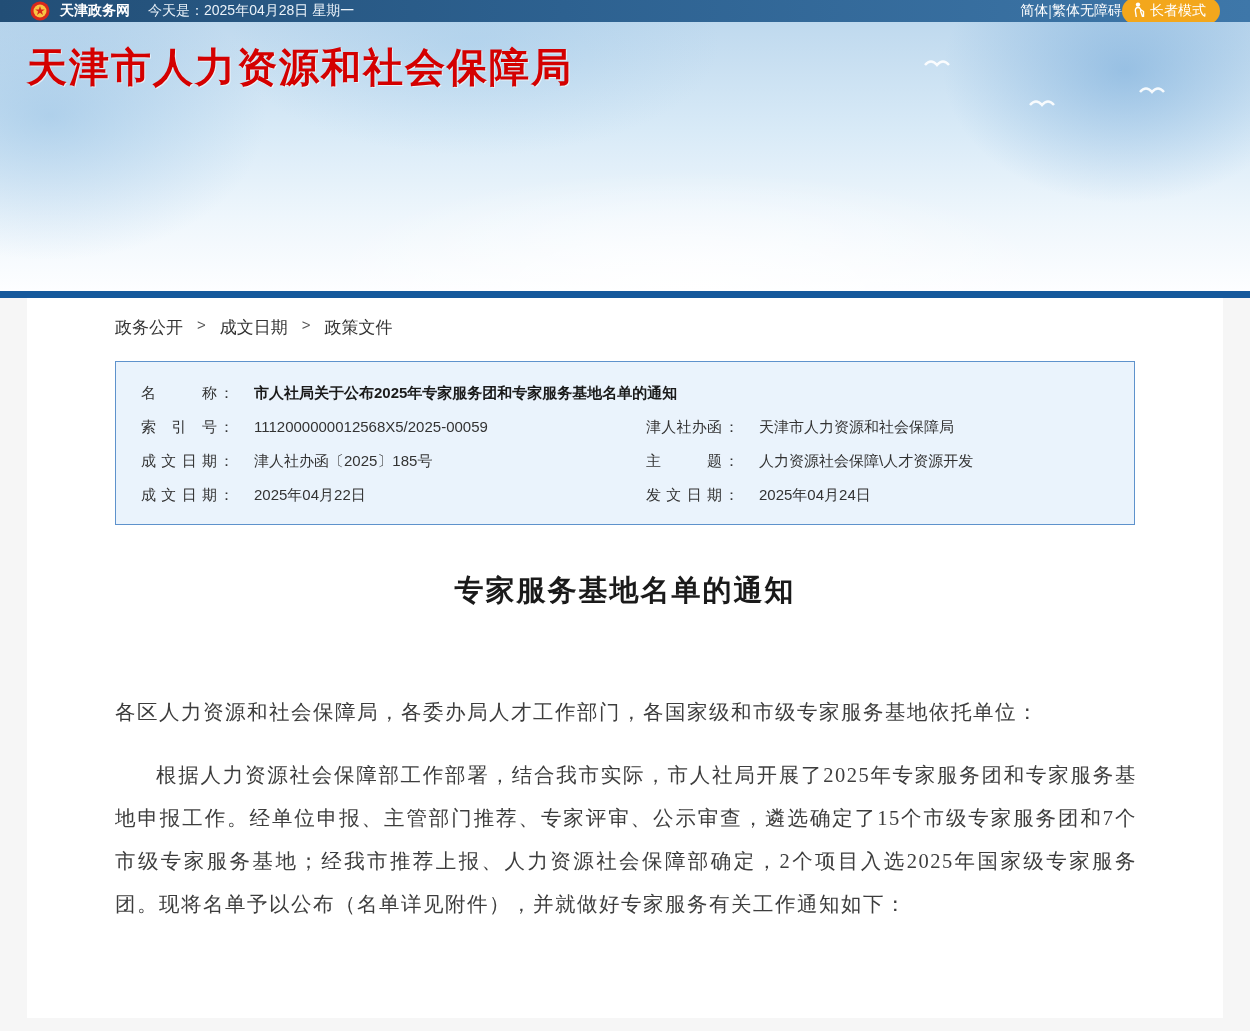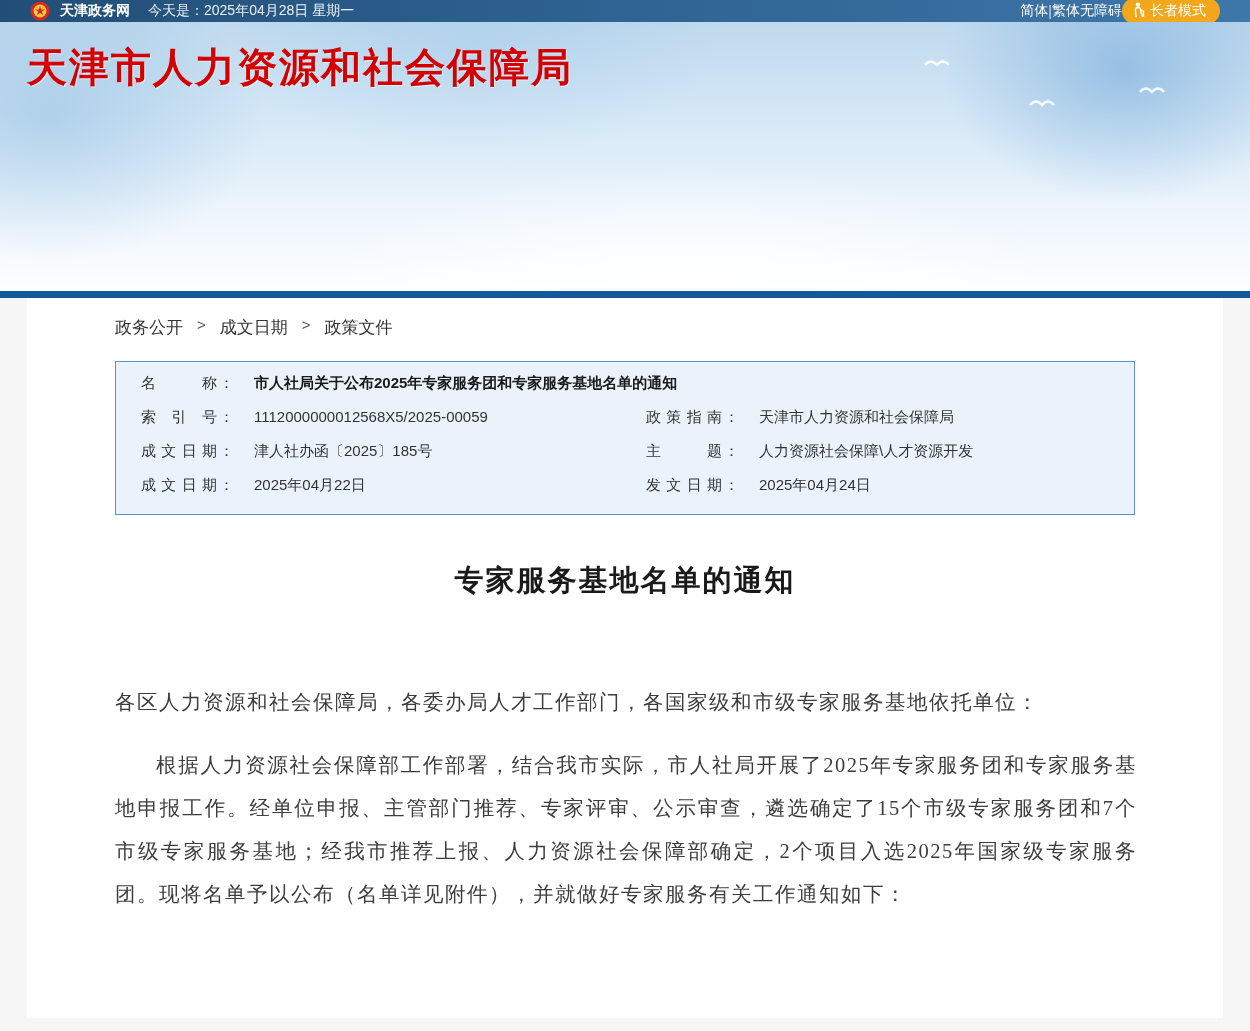--- a/index.html
+++ b/index.html
@@ -50,21 +50,21 @@
   .page-bg { background:#f6f6f6; padding:0 27px; }
   .card { background:#ffffff; min-height:720px; padding:18px 88px 60px 88px; }
 
   .breadcrumb { font-size:17px; color:#333; display:flex; gap:14px; align-items:flex-start;
     margin-bottom:22px; }
   .crumb { color:#333; text-decoration:none; cursor:pointer; }
   .crumb-sep { color:#555; font-size:15px; }
 
   
   .meta-box { background:#eaf3fc; border:1px solid #5e92cc; width:1020px;
-    padding:4px 0 12px 0; font-size:15px; color:#333; }
+    padding:14px 0 12px 0; font-size:15px; color:#333; }
   .meta-row { display:flex; padding:7px 0 7px 25px; line-height:20px; }
   .meta-col { display:flex; }
   .meta-col-left { width:505px; }
   .meta-col-right { flex:1; }
   .meta-label { display:inline-block; width:76px; text-align:justify;
     text-align-last:justify; color:#333; flex:none; }
   .meta-colon { margin:0 4px 0 2px; flex:none; }
   .meta-value { margin-left:16px; }
   .meta-value-bold { font-weight:bold; color:#1a1a1a; }
 
@@ -142,21 +142,21 @@
         <span class="meta-colon">：</span>
         <span class="meta-value meta-value-bold">市人社局关于公布2025年专家服务团和专家服务基地名单的通知</span>
       </div>
       <div class="meta-row">
         <div class="meta-col meta-col-left">
           <span class="meta-label">索引号</span>
           <span class="meta-colon">：</span>
           <span class="meta-value">1112000000012568X5/2025-00059</span>
         </div>
         <div class="meta-col meta-col-right">
-          <span class="meta-label">政策指南</span>
+          <span class="meta-label">津人社办函</span>
           <span class="meta-colon">：</span>
           <span class="meta-value">天津市人力资源和社会保障局</span>
         </div>
       </div>
       <div class="meta-row">
         <div class="meta-col meta-col-left">
           <span class="meta-label">成文日期</span>
           <span class="meta-colon">：</span>
           <span class="meta-value">津人社办函〔2025〕185号</span>
         </div>

